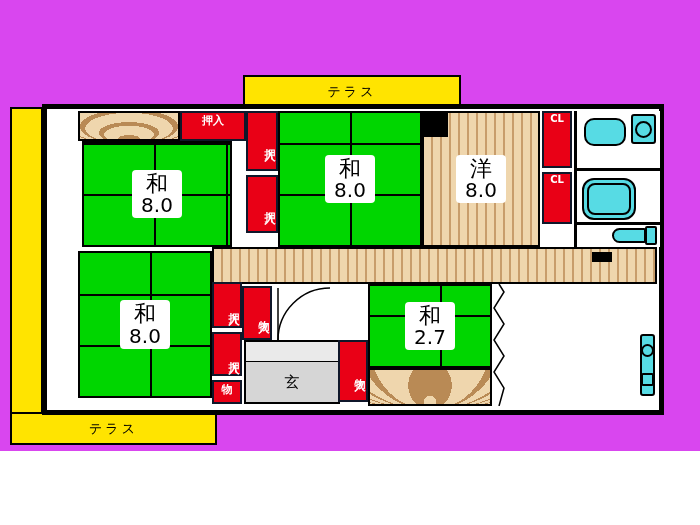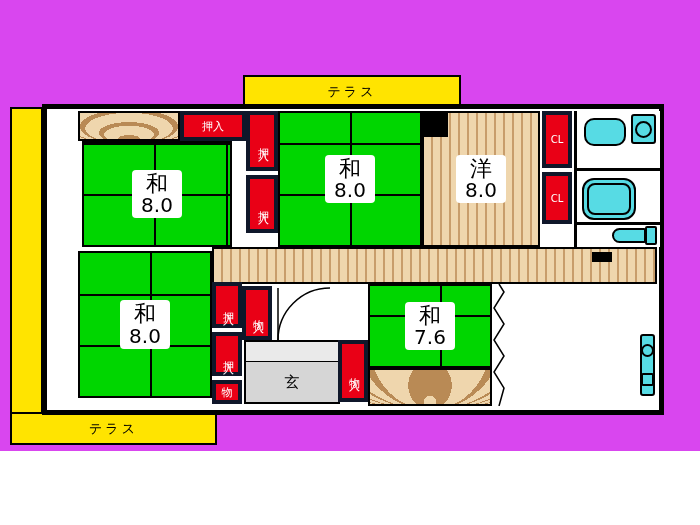--- a/index.html
+++ b/index.html
@@ -7,21 +7,21 @@
   .plan{position:relative;width:700px;height:451px;background:#d946ef;overflow:hidden;}
   .abs{position:absolute;box-sizing:border-box;}
   .terrace{background:var(--terrace-yellow);border:2px solid #000;display:flex;align-items:center;justify-content:center;font-size:13px;color:#000;letter-spacing:3px;}
   .building{border:5px solid #000;background:#fff;}
   .tatami{background-color:var(--tatami-green);
     background-image:repeating-linear-gradient(0deg,rgba(0,0,0,0) 0 49px,#000 49px 51px),
                      repeating-linear-gradient(90deg,rgba(0,0,0,0) 0 70px,#000 70px 72px);
     border:2px solid #000;display:flex;align-items:center;justify-content:center;}
   .wood{background:repeating-linear-gradient(90deg,var(--wood-light) 0 7px,var(--wood-dark) 7px 9px);border:2px solid #000;display:flex;align-items:center;justify-content:center;}
   .grain{background:repeating-radial-gradient(ellipse 140% 70% at 50% 115%,var(--wood-light) 0 5px,var(--grain-dark) 5px 7px);border:2px solid #000;}
-  .redbox{background:var(--label-red);border:4px solid #0f172a;color:#fff;display:flex;align-items:center;justify-content:center;font-size:11px;font-weight:normal;}
+  .redbox{background:var(--label-red);border:2px solid #0f172a;color:#fff;display:flex;align-items:flex-start;justify-content:center;font-size:11px;font-weight:bold;}
   .vtext{writing-mode:vertical-rl;text-orientation:upright;letter-spacing:2px;}
   .label-box{background:#fff;display:flex;flex-direction:column;align-items:center;justify-content:center;padding:2px 9px;border-radius:4px;line-height:1.05;color:#000;}
   .label-box .rn{font-size:22px;}
   .label-box .rs{font-size:20px;}
   .cyan{background:var(--fixture-cyan);border:2px solid #000;border-radius:6px;}
   .wall{background:#000;}
   .entrance{background:#d6d6d6;border:2px solid #000;display:flex;align-items:flex-end;justify-content:center;font-size:15px;color:#000;padding-bottom:10px;}
   .step{position:absolute;left:0;top:0;width:100%;height:20px;background:#eaeaea;border-bottom:1px solid #000;box-sizing:border-box;}
   svg{display:block;}
 </style>
@@ -124,21 +124,21 @@
     <path d="M2,54 A52,52 0 0 1 54,2" fill="none" stroke="#000" stroke-width="1.5"></path>
     <line x1="2" y1="54" x2="2" y2="2" stroke="#000" stroke-width="1.5"></line>
   </svg>
   <div class="abs redbox vtext" style="left:338px;top:340px;width:30px;height:62px;">
     <span>物入</span>
   </div>
 
   <div class="abs tatami" style="left:368px;top:284px;width:124px;height:84px;">
     <div class="label-box">
       <span class="rn">和</span>
-      <span class="rs">7.6</span>
+      <span class="rs">2.7</span>
     </div>
   </div>
   <div class="abs grain" style="left:368px;top:368px;width:124px;height:38px;"></div>
 
   <svg class="abs" style="left:492px;top:284px;background:#fff;" width="14" height="122" viewBox="0 0 14 122">
     <polyline points="7,0 12,8 2,24 12,40 2,56 12,72 2,88 12,104 7,122" fill="none" stroke="#000" stroke-width="1.5"></polyline>
   </svg>
 
   <div class="abs wall" style="left:592px;top:252px;width:20px;height:10px;"></div>
   <div class="abs cyan" style="left:640px;top:334px;width:15px;height:62px;border-radius:3px;display:flex;flex-direction:column;align-items:center;justify-content:space-around;">

